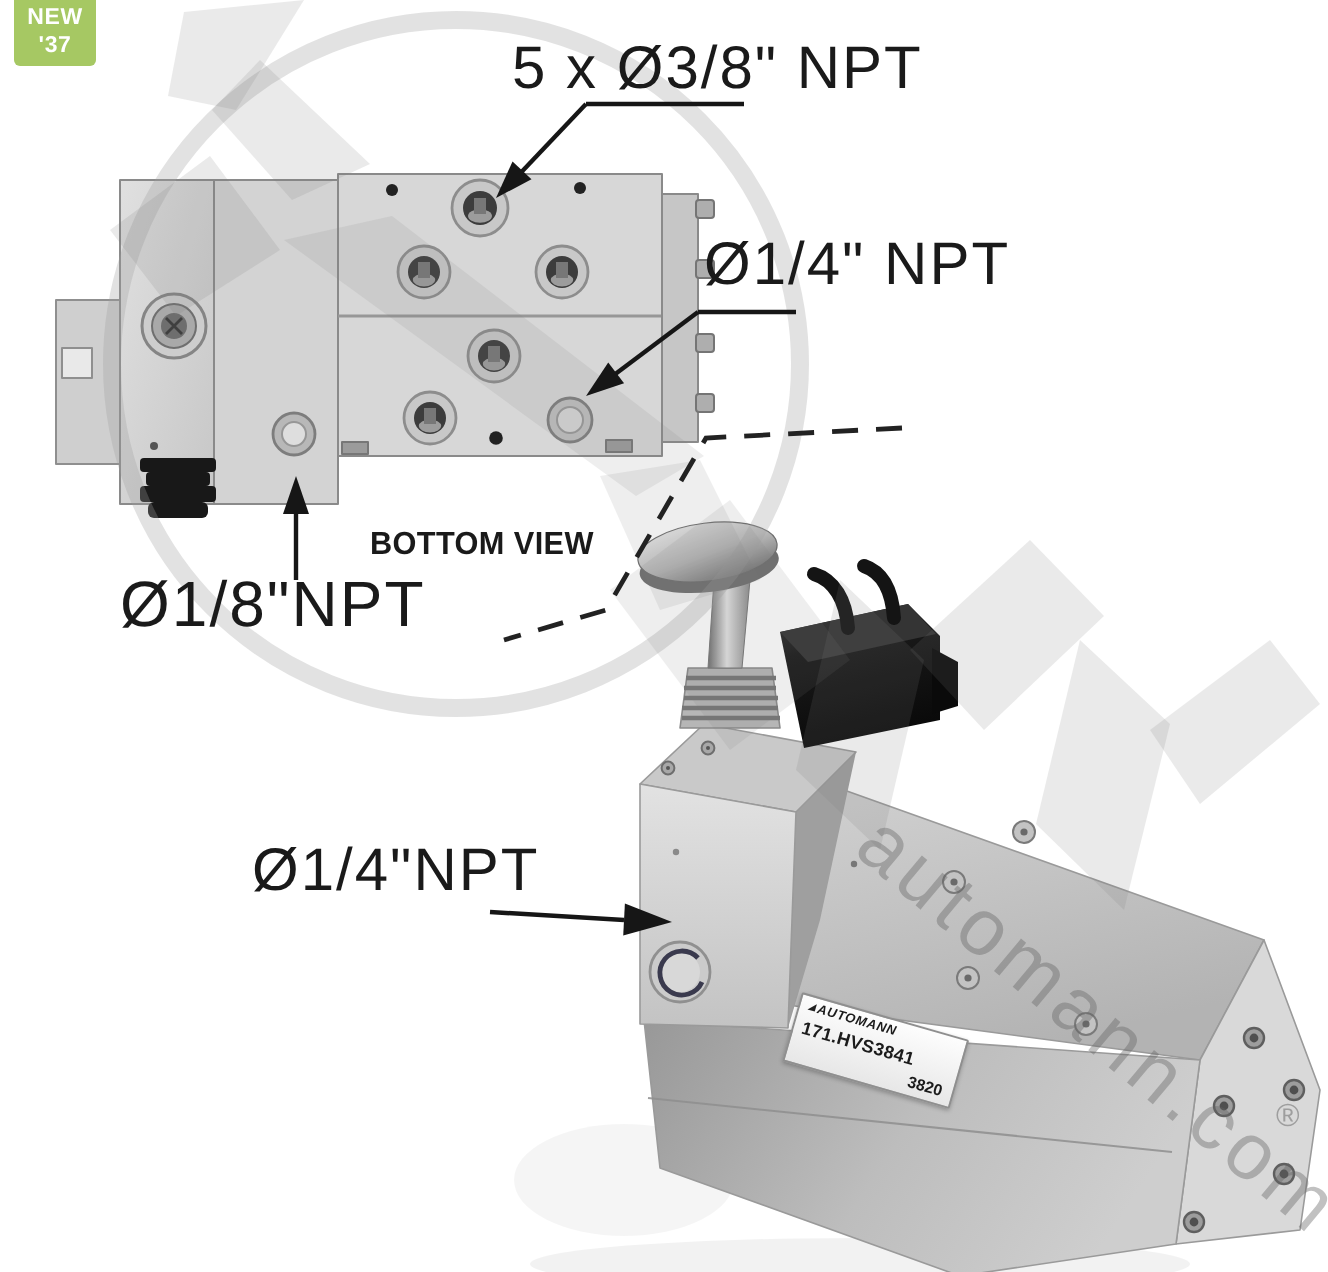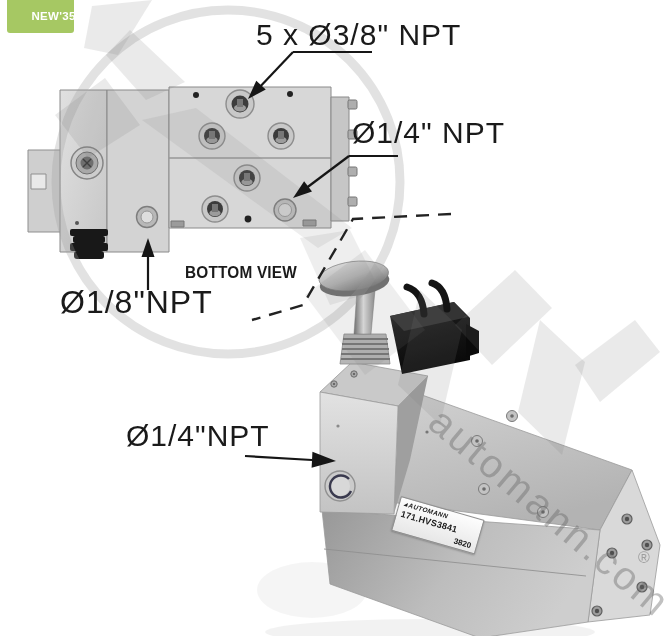--- a/index.html
+++ b/index.html
@@ -9,22 +9,22 @@
     background:#ffffff;
     overflow:hidden;
     font-family:"Liberation Sans",sans-serif;
   }
   .canvas svg{position:absolute;left:0;top:0;}
   
   .badge{
     position:absolute;left:7px;top:0;width:41px;height:33px;
     background:#a6c863;color:#ffffff;
     border-radius:0 0 3px 3px;
-    display:flex;align-items:center;justify-content:center;
-    font-size:11.5px;font-weight:bold;line-height:1.2;letter-spacing:.3px;padding-left:26px;
+    display:flex;flex-direction:column;align-items:center;justify-content:center;
+    font-size:11.5px;font-weight:bold;line-height:1.2;letter-spacing:.3px;
   }
   
   .ann{
     position:absolute;color:#1a1a1a;white-space:nowrap;
     font-weight:400;letter-spacing:1px;
   }
   .ann-top    {left:256px;top:18px;  font-size:30px;}
   .ann-side   {left:352px;top:116px; font-size:30px;}
   .ann-view   {left:185px;top:264px; font-size:16px;font-weight:700;letter-spacing:.2px;transform:scaleX(.96);transform-origin:left;}
   .ann-exh    {left:60px; top:284px; font-size:32px;}
@@ -312,21 +312,21 @@
 
     <g>
       <line x1="245" y1="456" x2="312" y2="460"></line>
       <polygon points="0,0 24,-8 24,8" transform="translate(336,461) rotate(183)" stroke="none"></polygon>
     </g>
   </g>
 </svg>
 
 <div class="badge">
   <div>NEW</div>
-  <div>'35</div>
+  <div>'37</div>
 </div>
 
 <div class="ann ann-top">5 x Ø3/8" NPT</div>
 <div class="ann ann-side">Ø1/4" NPT</div>
 <div class="ann ann-view">BOTTOM VIEW</div>
 <div class="ann ann-exh">Ø1/8"NPT</div>
 <div class="ann ann-supply">Ø1/4"NPT</div>
 
 <div class="sticker">
   <div class="brand-row">

